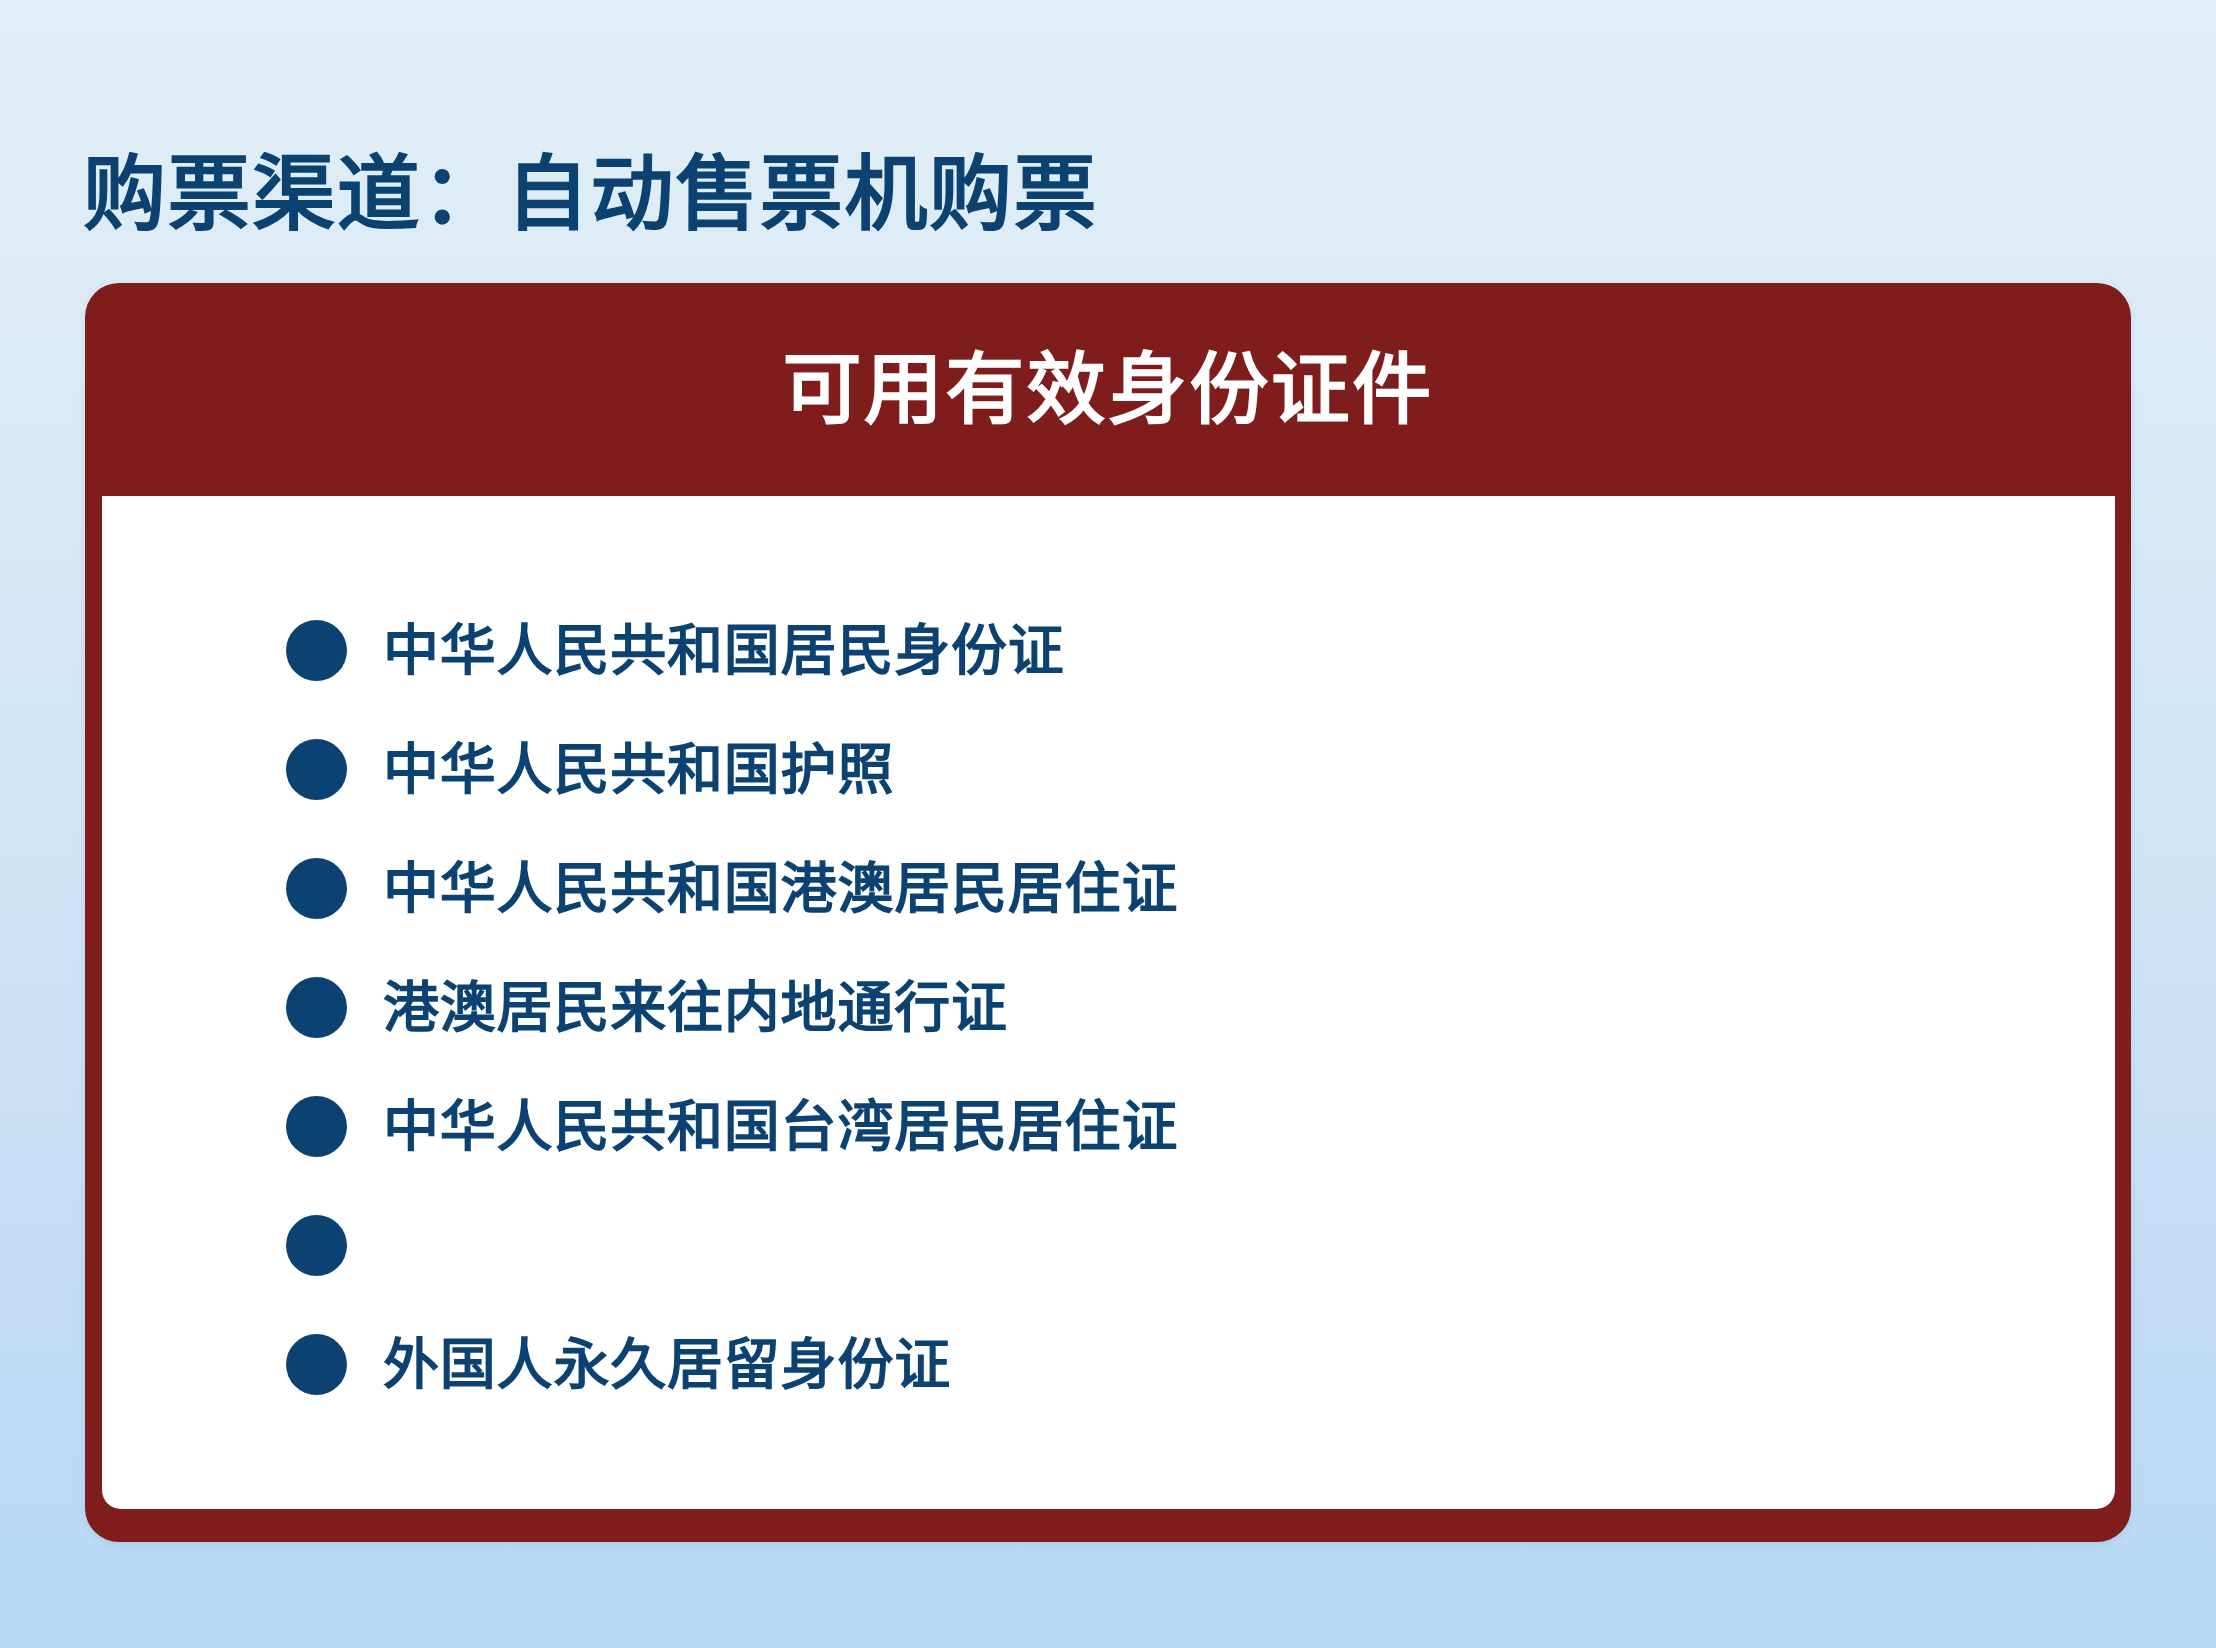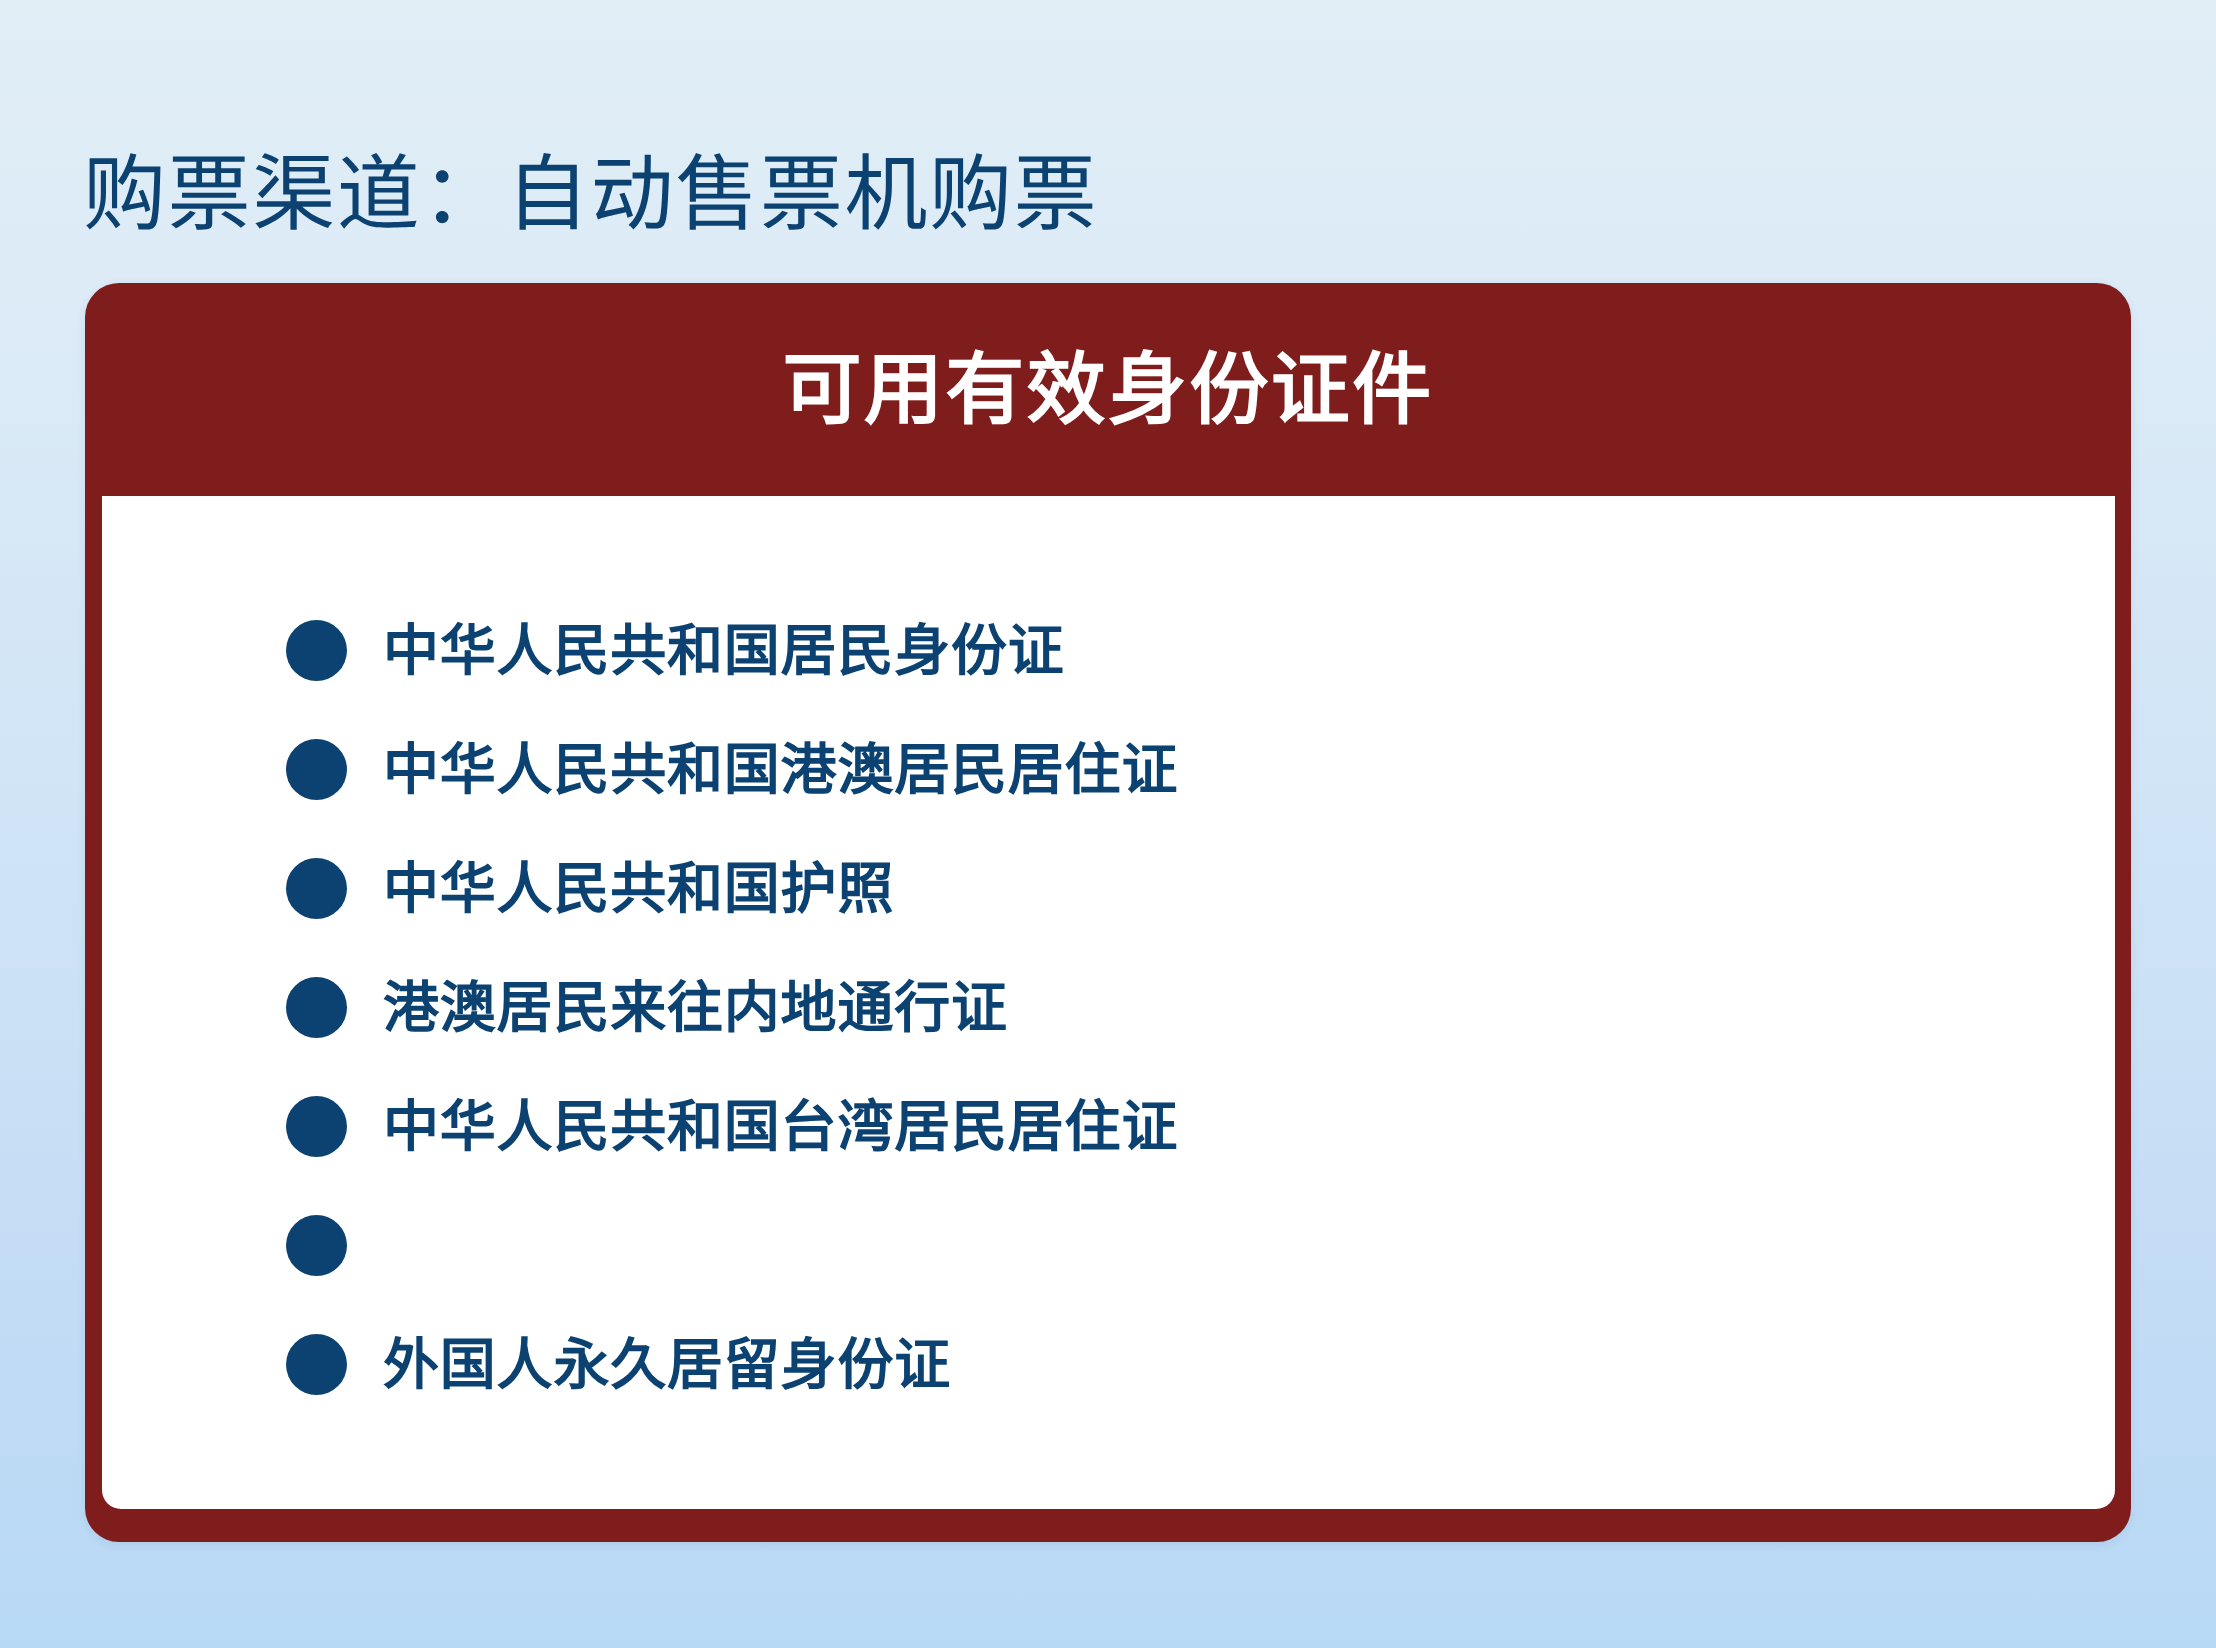--- a/index.html
+++ b/index.html
@@ -23,21 +23,21 @@
     box-sizing: border-box;
   }
 
   
   .page-title {
     position: absolute;
     left: 83px;
     top: 90px;
     font-size: 83px;
     line-height: 1.18;
-    font-weight: 400;
+    font-weight: 700;
     letter-spacing: 1.6px;
     color: #0b4271;
     white-space: nowrap;
   }
 
   
   .card {
     position: absolute;
     left: 85px;
     top: 283px;
@@ -134,26 +134,26 @@
     <div class="card-body">
       <ul class="id-list">
 
         <li class="id-item">
           <span class="bullet"></span>
           <span class="id-label">中华人民共和国居民身份证</span>
         </li>
 
         <li class="id-item">
           <span class="bullet"></span>
-          <span class="id-label">中华人民共和国港澳居民居住证</span>
+          <span class="id-label">中华人民共和国护照</span>
         </li>
 
         <li class="id-item">
           <span class="bullet"></span>
-          <span class="id-label">中华人民共和国护照</span>
+          <span class="id-label">中华人民共和国港澳居民居住证</span>
         </li>
 
         <li class="id-item">
           <span class="bullet"></span>
           <span class="id-label">港澳居民来往内地通行证</span>
         </li>
 
         <li class="id-item">
           <span class="bullet"></span>
           <span class="id-label">中华人民共和国台湾居民居住证</span>

